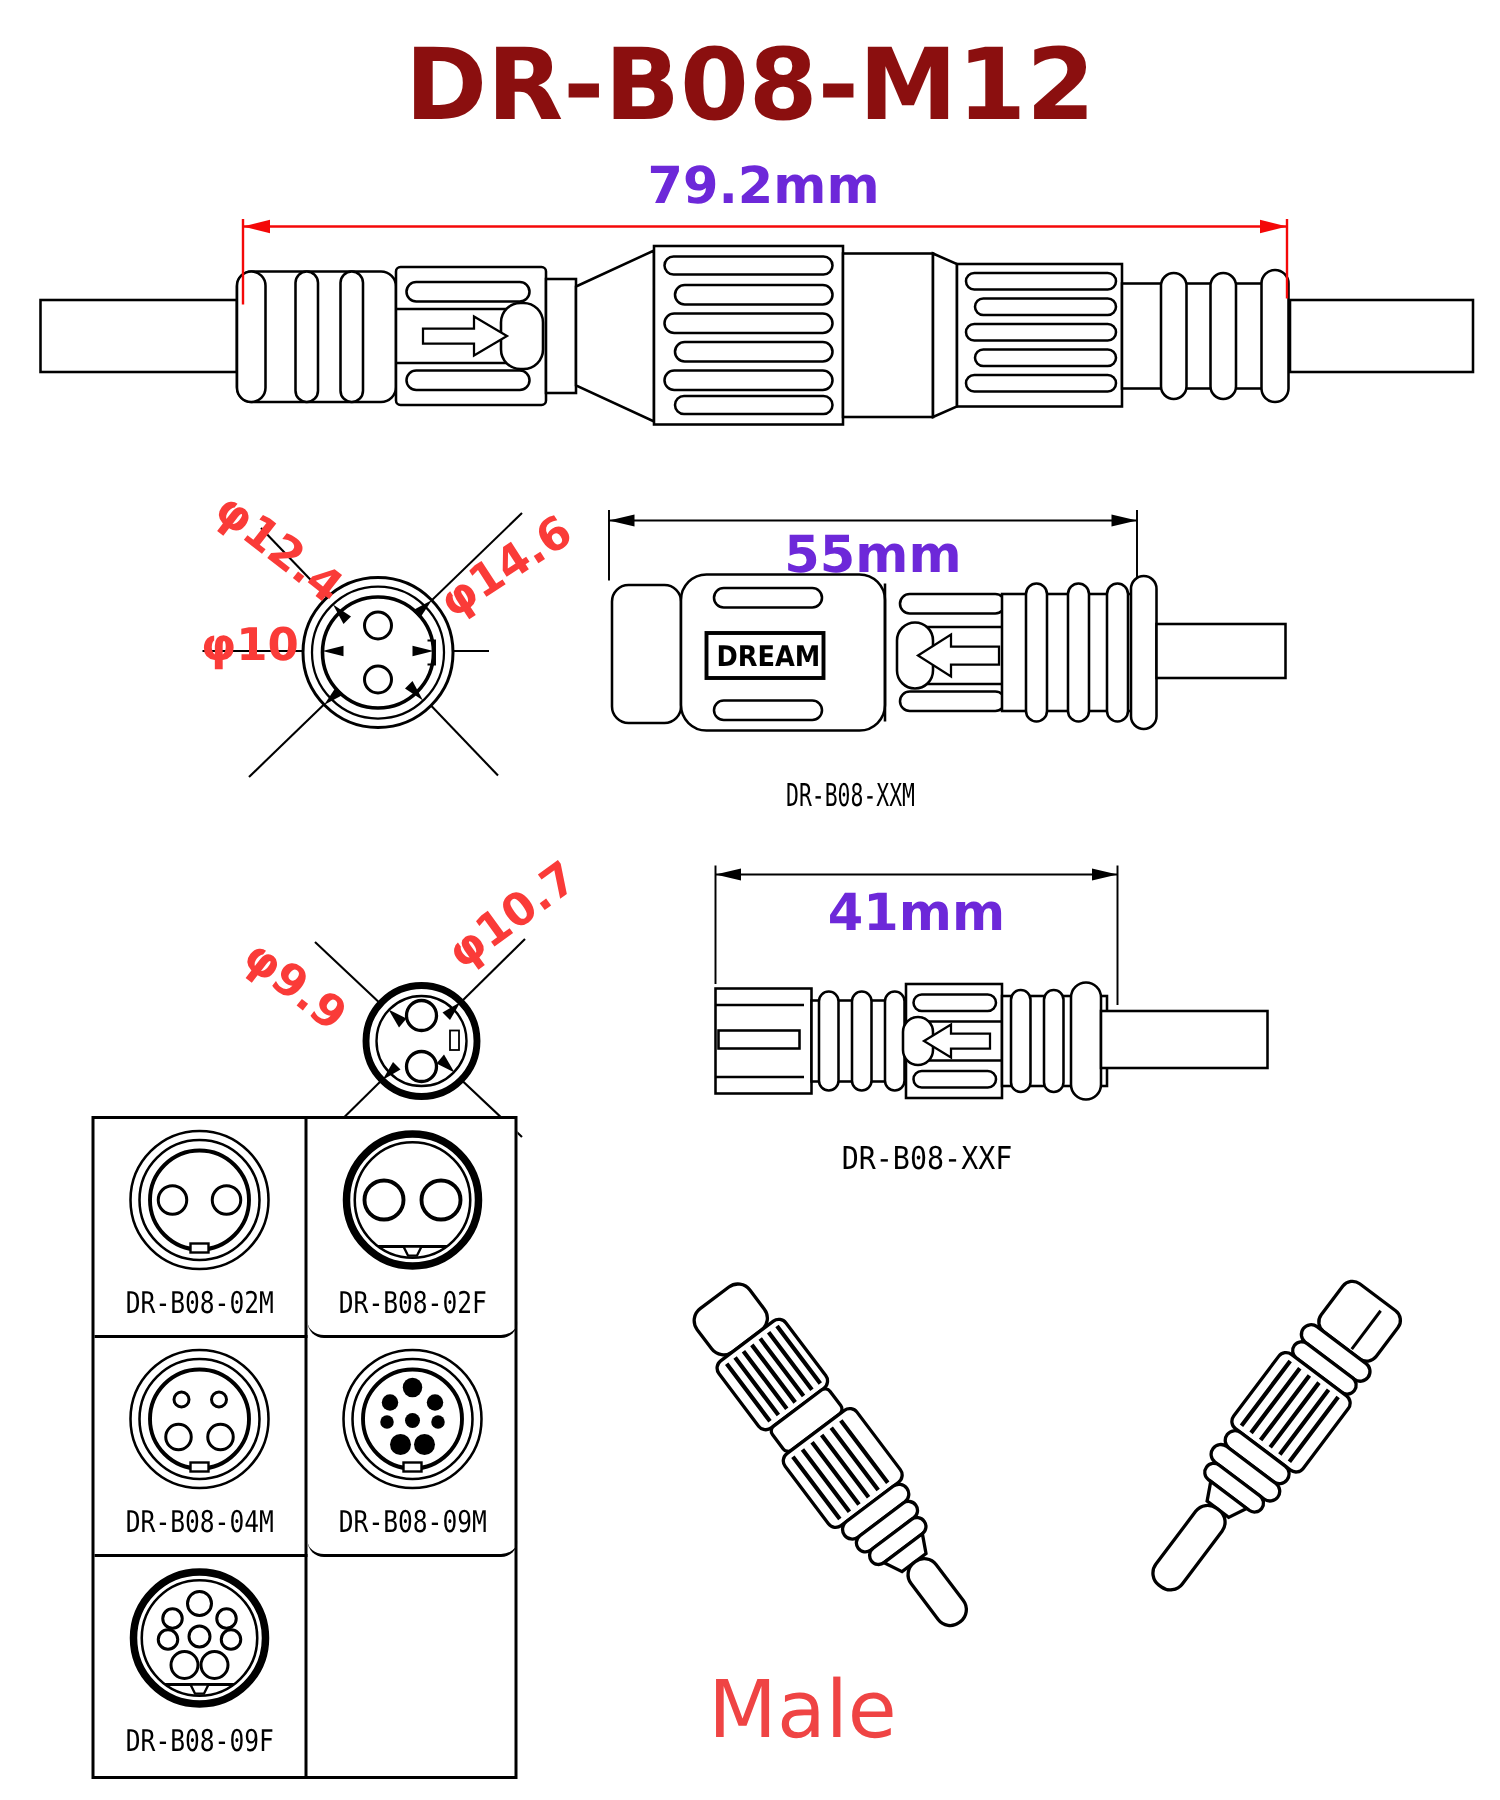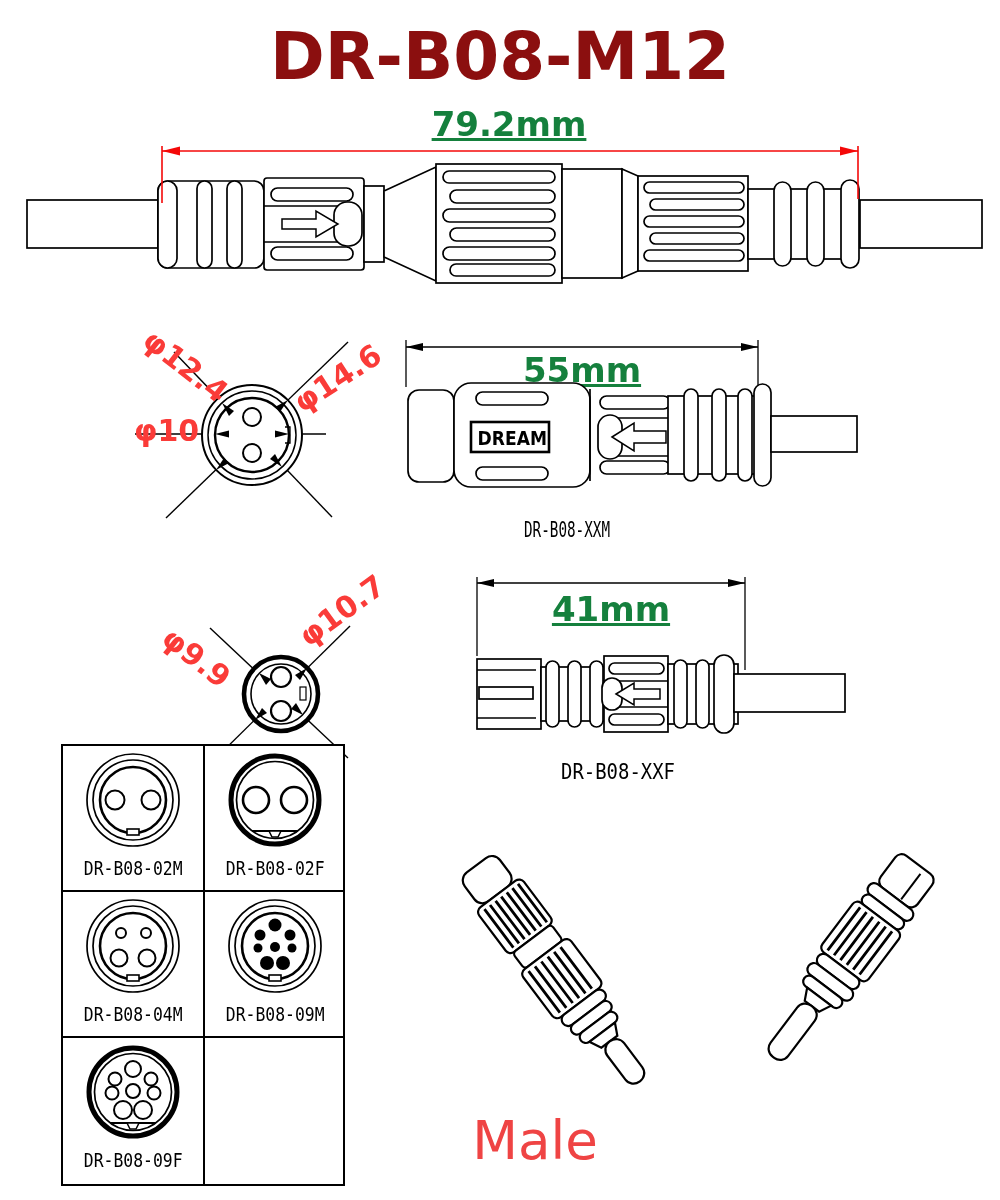--- a/index.html
+++ b/index.html
@@ -1,37 +1,37 @@
 <!DOCTYPE html>
 <html><head>
 <meta charset="utf-8">
 <style>
   html,body{margin:0;padding:0;background:#fff;}
   .page{position:relative;width:1000px;height:1200px;background:#fff;overflow:hidden;
         font-family:"DejaVu Sans",sans-serif;padding-left:20px;}
   svg{position:absolute;}
   .title{position:absolute;left:0;top:18px;width:1000px;margin:0;text-align:center;
          font-size:66px;font-weight:bold;letter-spacing:0;color:#8b0f0f;}
-  .dim{position:absolute;color:#15803d;font-weight:bold;font-size:34px;text-align:center;
-       white-space:nowrap;text-decoration:underline;}
+  .dim{position:absolute;color:#6d28d9;font-weight:bold;font-size:34px;text-align:center;
+       white-space:nowrap;}
   .phi{position:absolute;color:#fa3b38;font-weight:bold;font-size:30px;white-space:nowrap;
        transform-origin:0 0;}
   .rot38{transform:rotate(38deg);}
   .rotm33{transform:rotate(-33deg);}
   .rotm36{transform:rotate(-36deg);}
   .part{position:absolute;font-family:"DejaVu Sans Mono",monospace;font-size:21px;color:#000;
         text-align:center;white-space:nowrap;transform-origin:center;}
   .brand{position:absolute;left:474px;top:427px;width:72px;height:22px;line-height:22px;
          text-align:center;font-weight:bold;font-size:19px;color:#000;transform:scaleX(0.9);}
   .vtable{position:absolute;left:30px;top:744px;width:280px;height:438px;
           border:2.2px solid #000;display:grid;grid-template-columns:1fr 1fr;
           grid-template-rows:1fr 1fr 1fr;background:#fff;margin-left:31px;}
   .vcell{position:relative;border-right:2.2px solid #000;border-bottom:2.2px solid #000;
          display:flex;flex-direction:column;align-items:center;}
-  .vcell:nth-child(2n){border-right:none;}
+  .vcell:nth-child(2n){border-right:none;border-radius:11px;}
   .vcell:nth-child(5),.vcell:nth-child(6){border-bottom:none;}
   .vcell svg{position:static;margin-top:2px;}
   .vlabel{font-family:"DejaVu Sans Mono",monospace;font-size:20px;color:#000;
           white-space:nowrap;transform:scaleX(0.82);}
   .gender{position:absolute;top:1110px;color:#ef4444;font-size:53px;text-align:center;
           white-space:nowrap;}
 </style>
 </head>
 <body>
 

